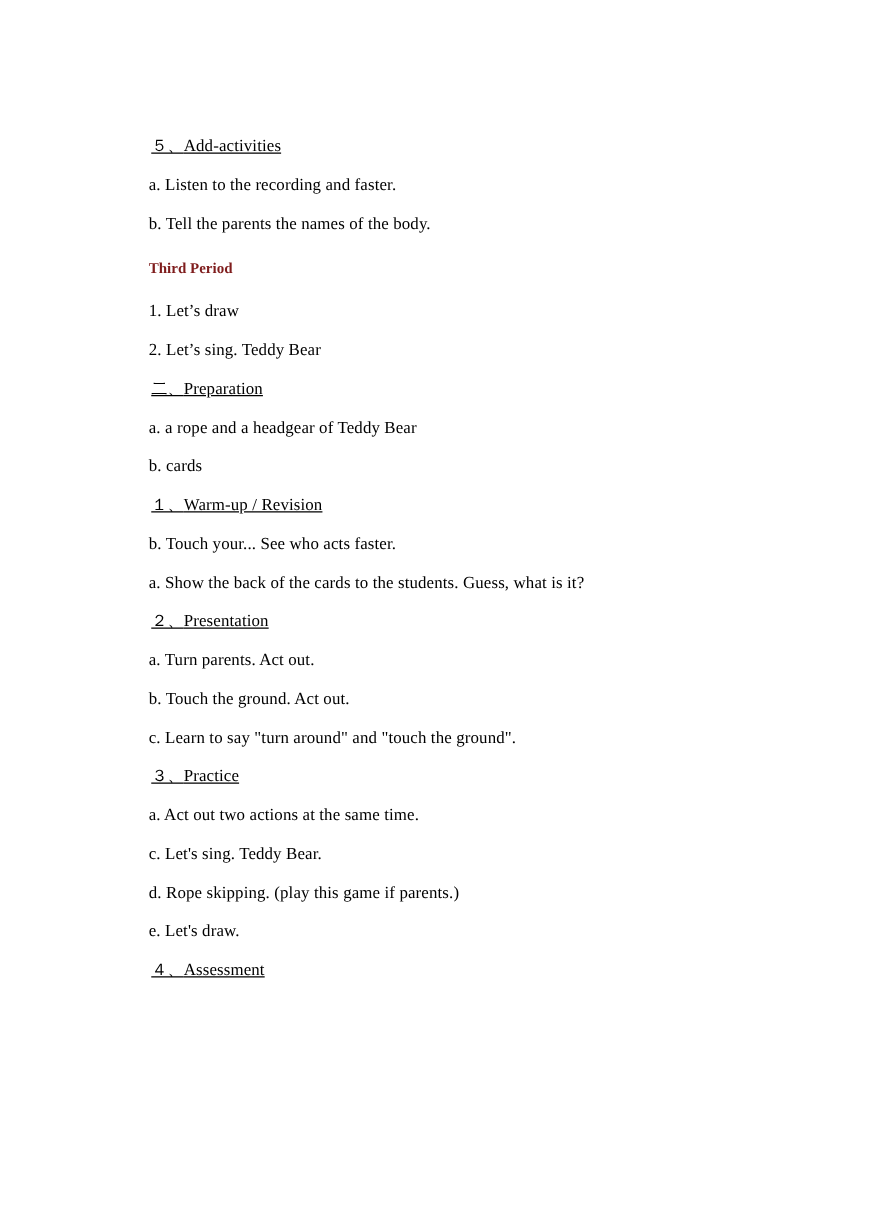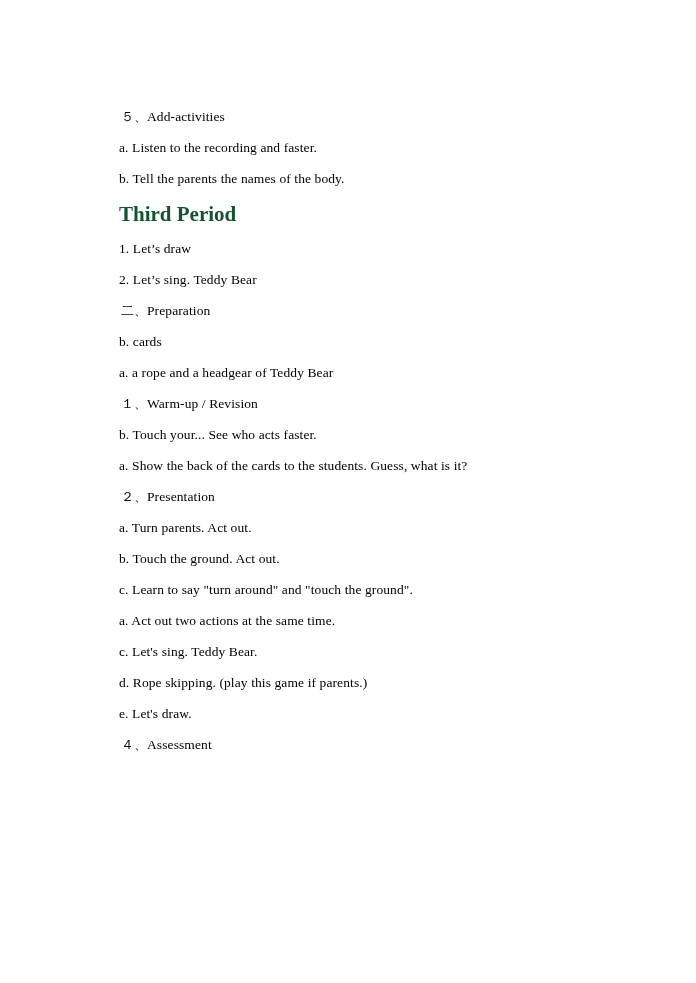--- a/index.html
+++ b/index.html
@@ -30,35 +30,36 @@
   .line {
     font-size: 13.5px;
     line-height: 31px;
     height: 31px;
     white-space: pre;
     letter-spacing: 0.1px;
     color: #000000;
   }
   .line.numbered {
     padding-left: 2px;
+    text-decoration: underline;
   }
   .num {
     font-family: "DejaVu Sans", "Liberation Sans", sans-serif;
     font-size: 13px;
     letter-spacing: 0;
   }
   .heading {
-    font-size: 21px;
+    font-size: 12px;
     font-weight: bold;
     line-height: 34px;
     height: 34px;
     margin-top: 3px;
     margin-bottom: 2px;
     white-space: pre;
-    color: #14532d;
+    color: #7f1d1d;
   }
 </style>
 </head>
 <body>
 
 <div class="page">
   <div class="content">
 
     <div class="line numbered"><span class="num">５、</span><span>Add-activities</span></div>
 
@@ -68,39 +69,40 @@
 
     <div class="heading">Third Period</div>
 
 
     <div class="line">1. Let’s draw</div>
 
     <div class="line">2. Let’s sing. Teddy Bear</div>
 
     <div class="line numbered"><span class="num">二、</span><span>Preparation</span></div>
 
+    <div class="line">a. a rope and a headgear of Teddy Bear</div>
+
     <div class="line">b. cards</div>
-
-    <div class="line">a. a rope and a headgear of Teddy Bear</div>
 
 
     <div class="line numbered"><span class="num">１、</span><span>Warm-up / Revision</span></div>
 
     <div class="line">b. Touch your... See who acts faster.</div>
 
     <div class="line">a. Show the back of the cards to the students. Guess, what is it?</div>
 
     <div class="line numbered"><span class="num">２、</span><span>Presentation</span></div>
 
     <div class="line">a. Turn parents. Act out.</div>
 
     <div class="line">b. Touch the ground. Act out.</div>
 
     <div class="line">c. Learn to say "turn around" and "touch the ground".</div>
 
+    <div class="line numbered"><span class="num">３、</span><span>Practice</span></div>
 
     <div class="line">a. Act out two actions at the same time.</div>
 
 
     <div class="line">c. Let's sing. Teddy Bear.</div>
 
     <div class="line">d. Rope skipping. (play this game if parents.)</div>
 
     <div class="line">e. Let's draw.</div>
 

